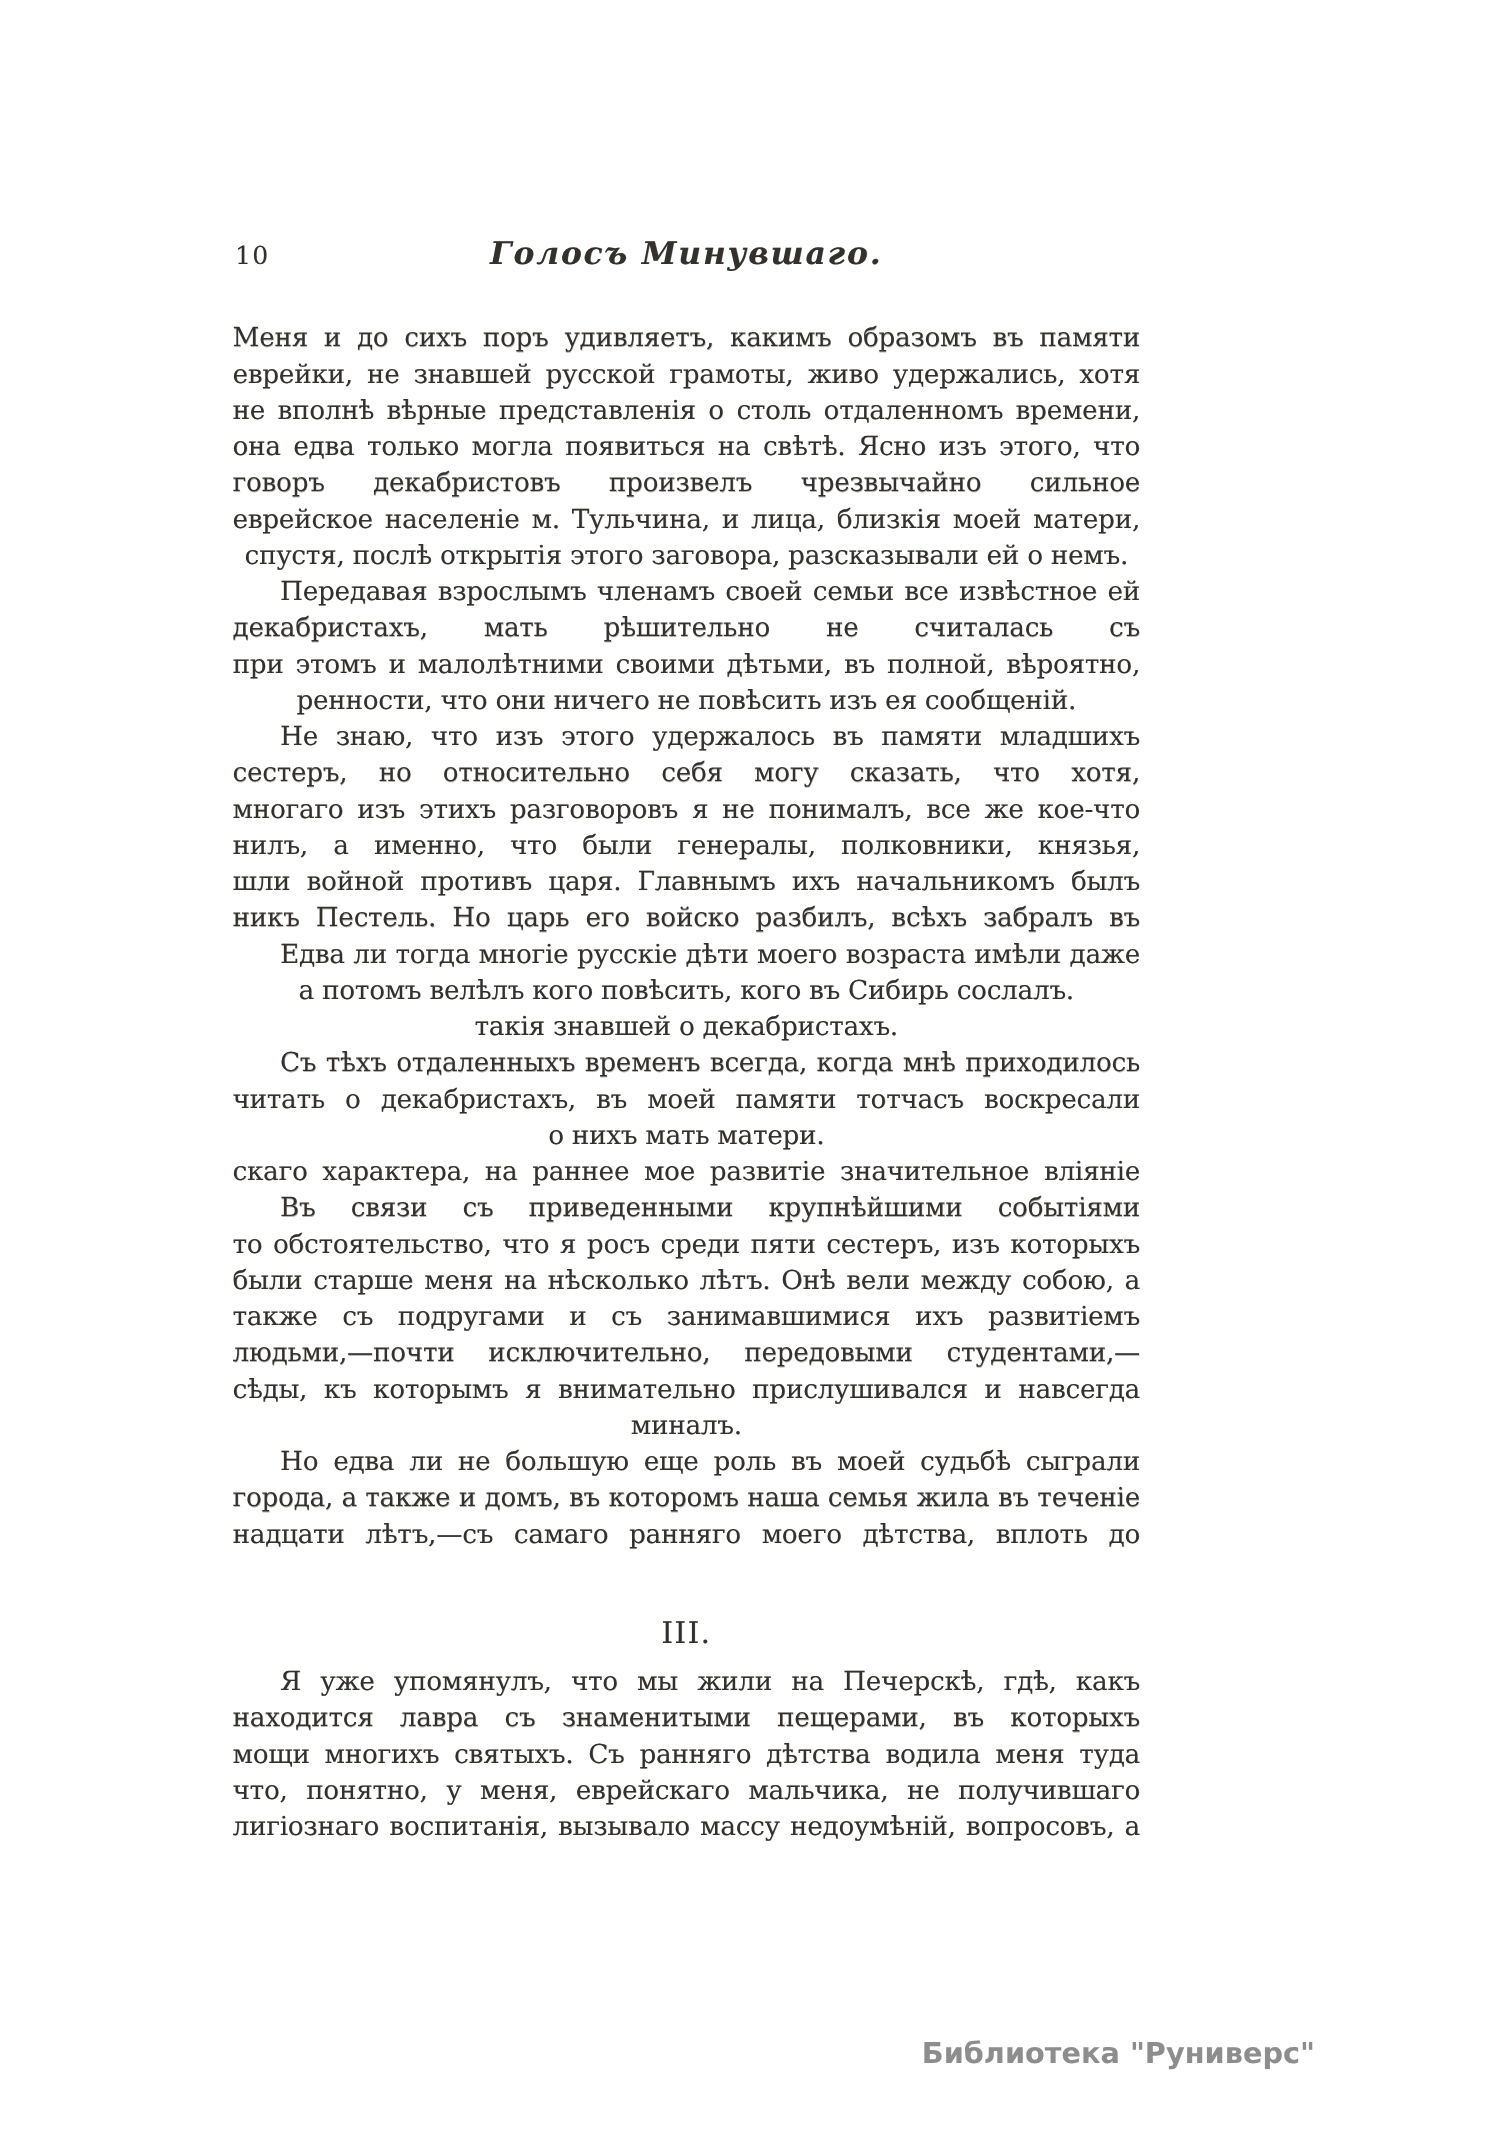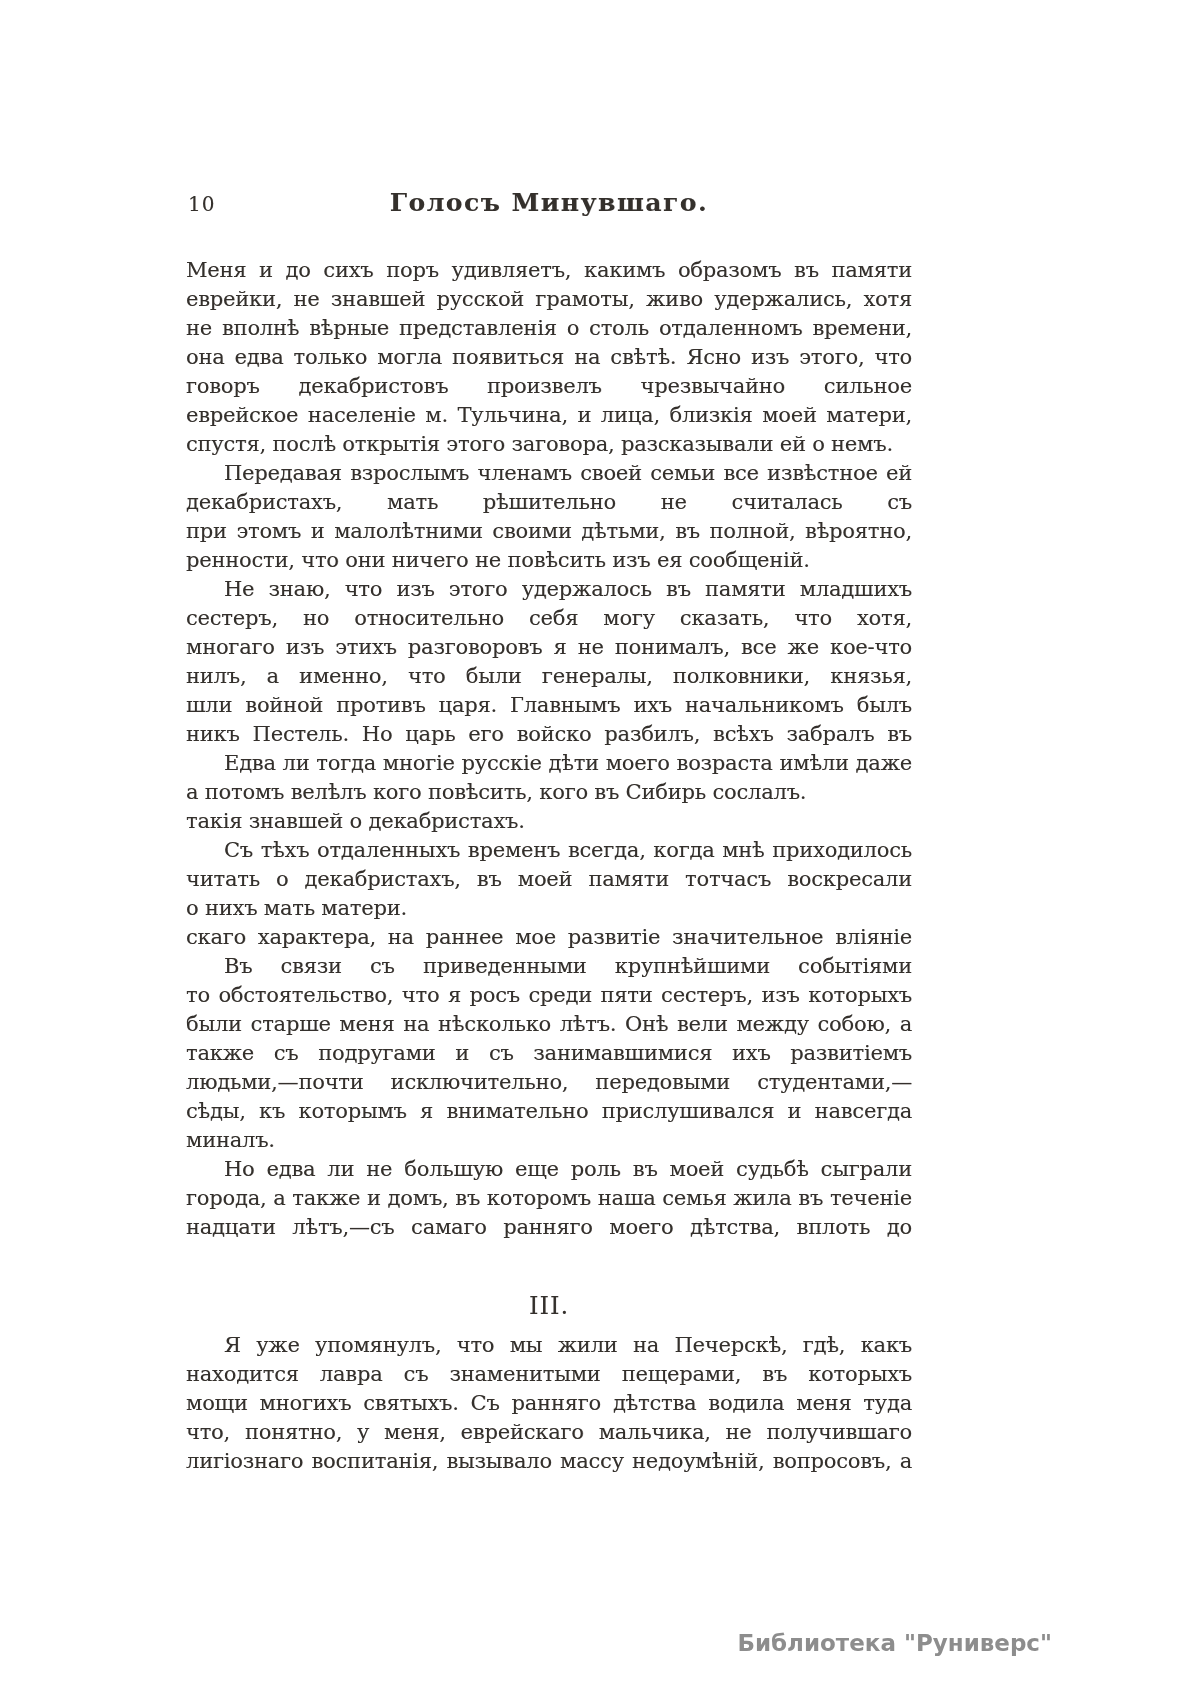--- a/index.html
+++ b/index.html
@@ -31,37 +31,38 @@
   .page-number {
     position: absolute;
     left: 2px;
     top: 4px;
     font-size: 20px;
     letter-spacing: 1px;
   }
   .header-title {
     text-align: center;
     font-size: 25px;
+    font-style: italic;
     font-weight: bold;
     letter-spacing: 1.5px;
   }
   .text-block {
     margin-top: 38px;
   }
   .text-block-2 {
     margin-top: 10px;
   }
   .text-line {
     font-size: 21px;
     line-height: 29px;
     height: 29px;
     max-height: 29px;
     overflow: hidden;
     letter-spacing: -0.2px;
-    text-align: left;
+    text-align: center;
   }
   .text-line.just {
     text-align: justify;
     text-align-last: justify;
   }
   .text-line.indent {
     padding-left: 38px;
   }
   .section-heading {
     margin-top: 50px;

